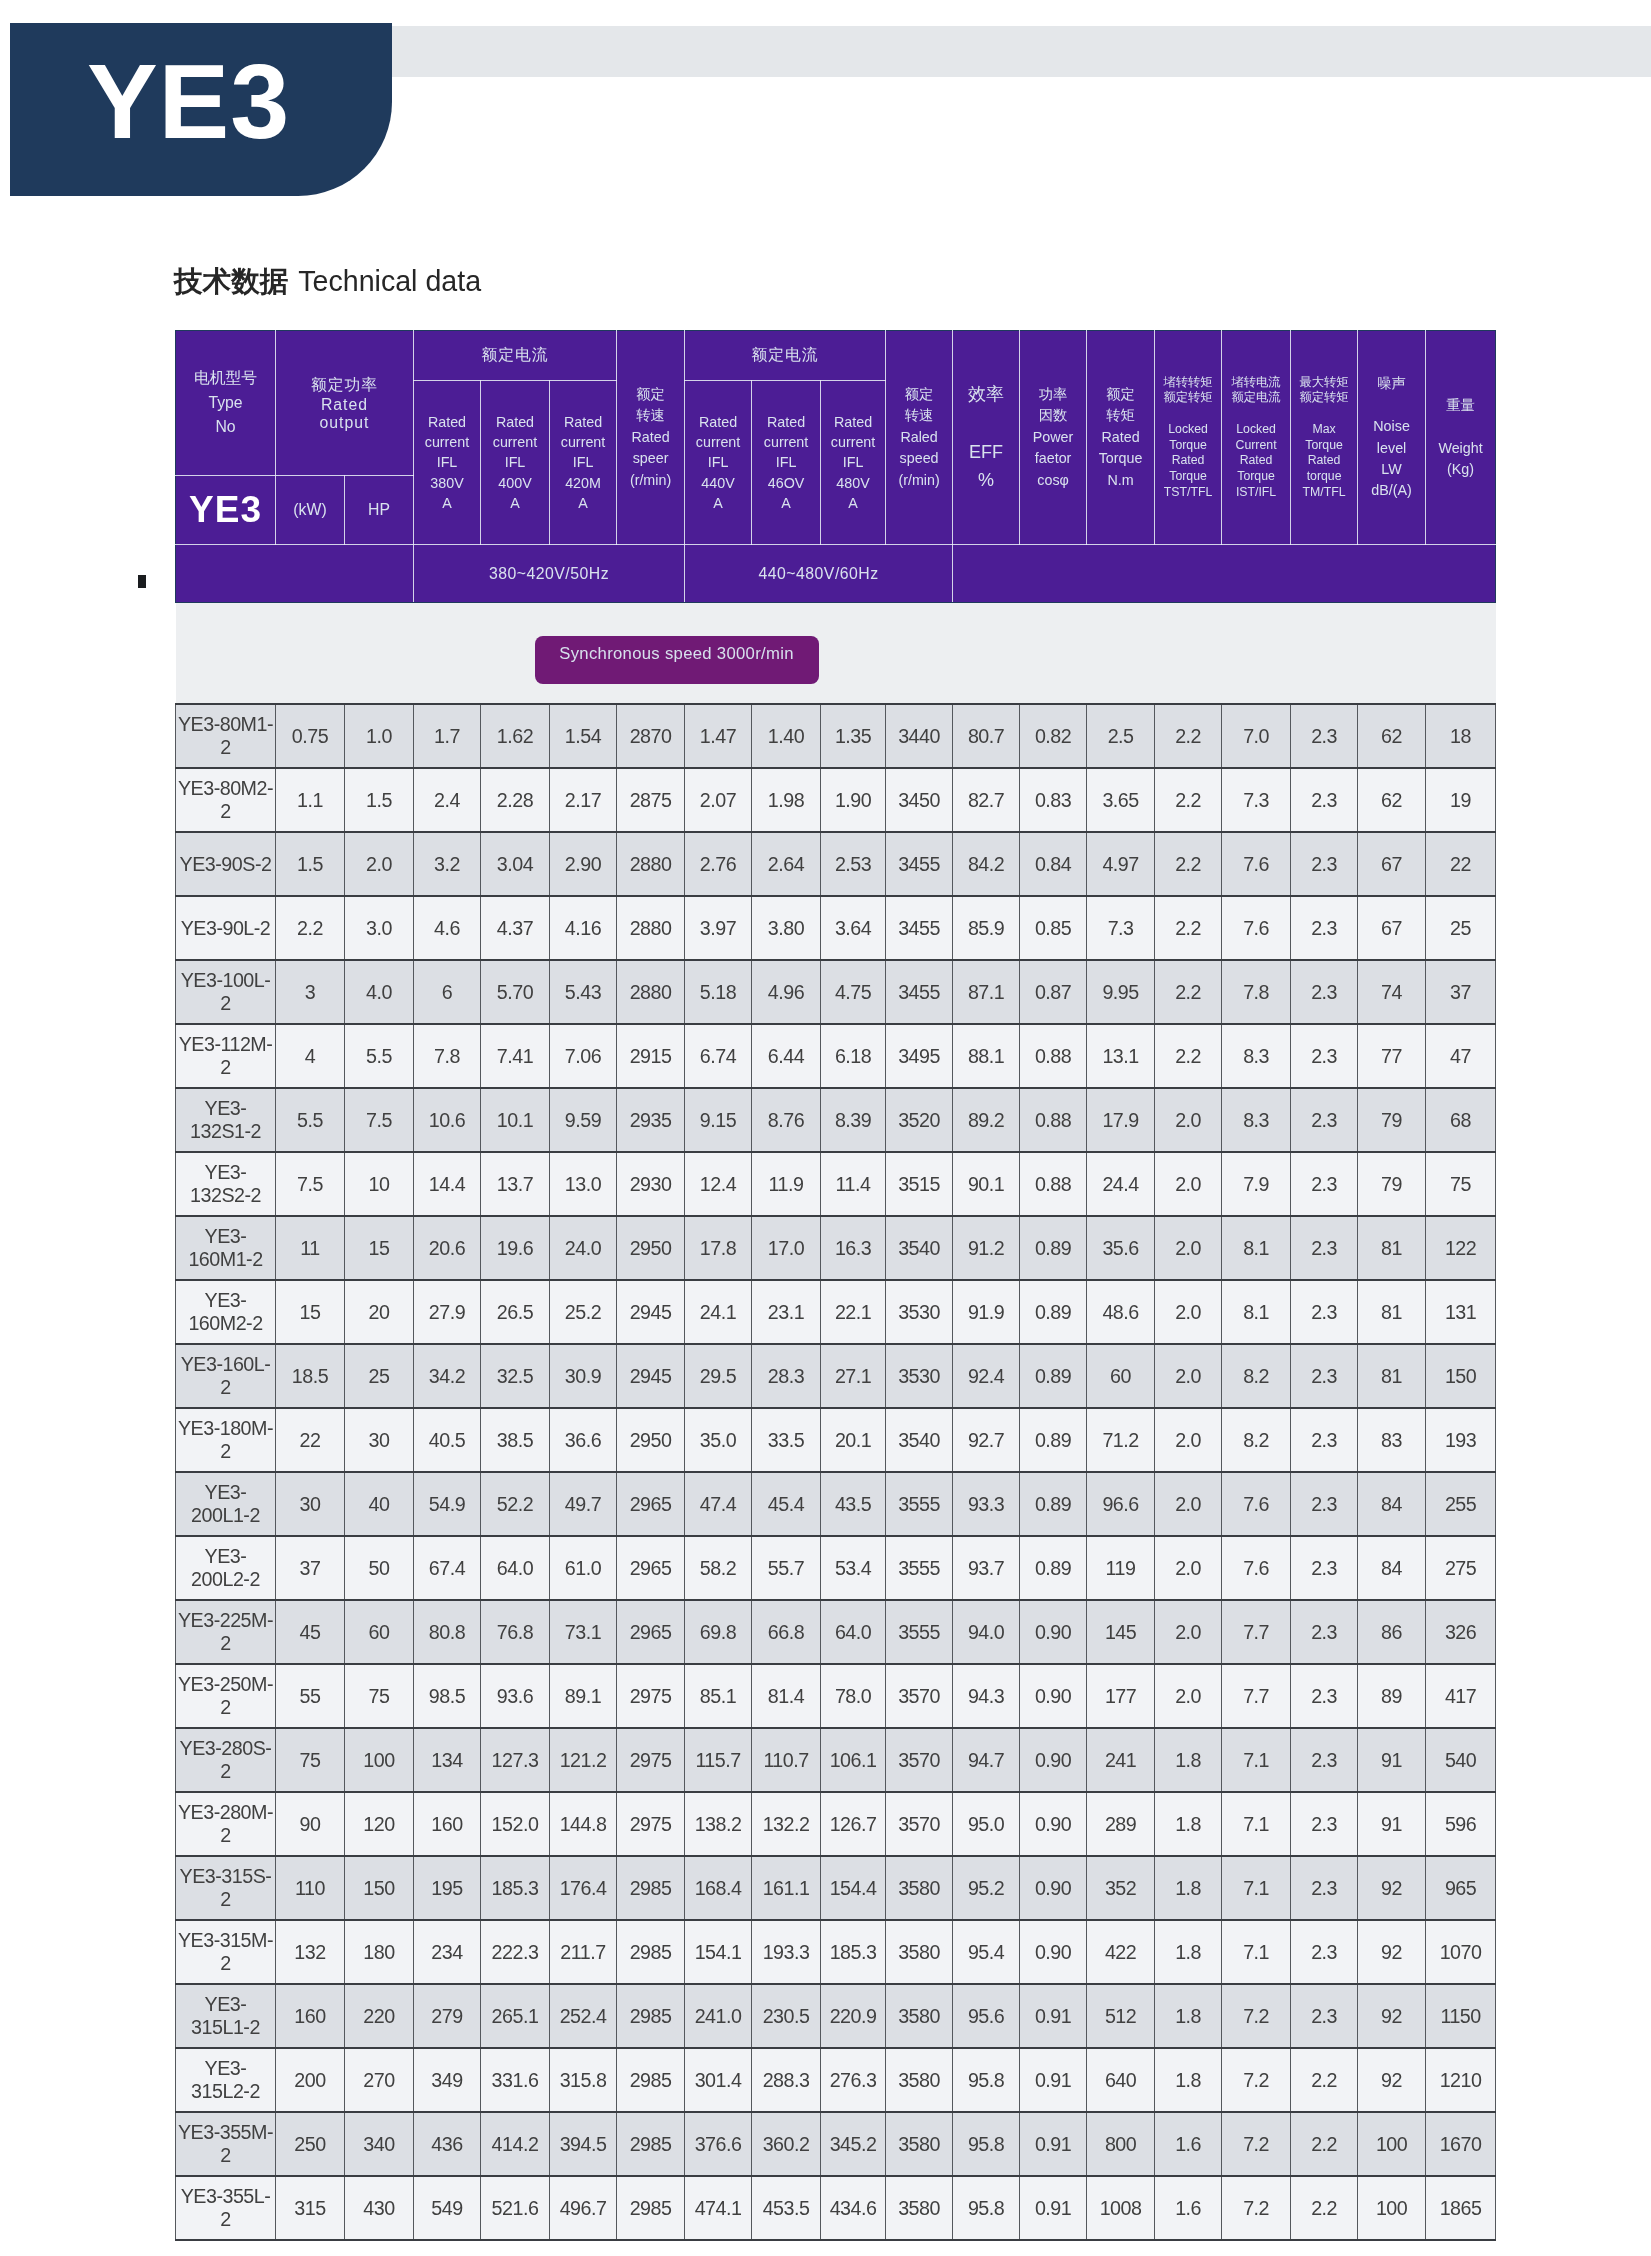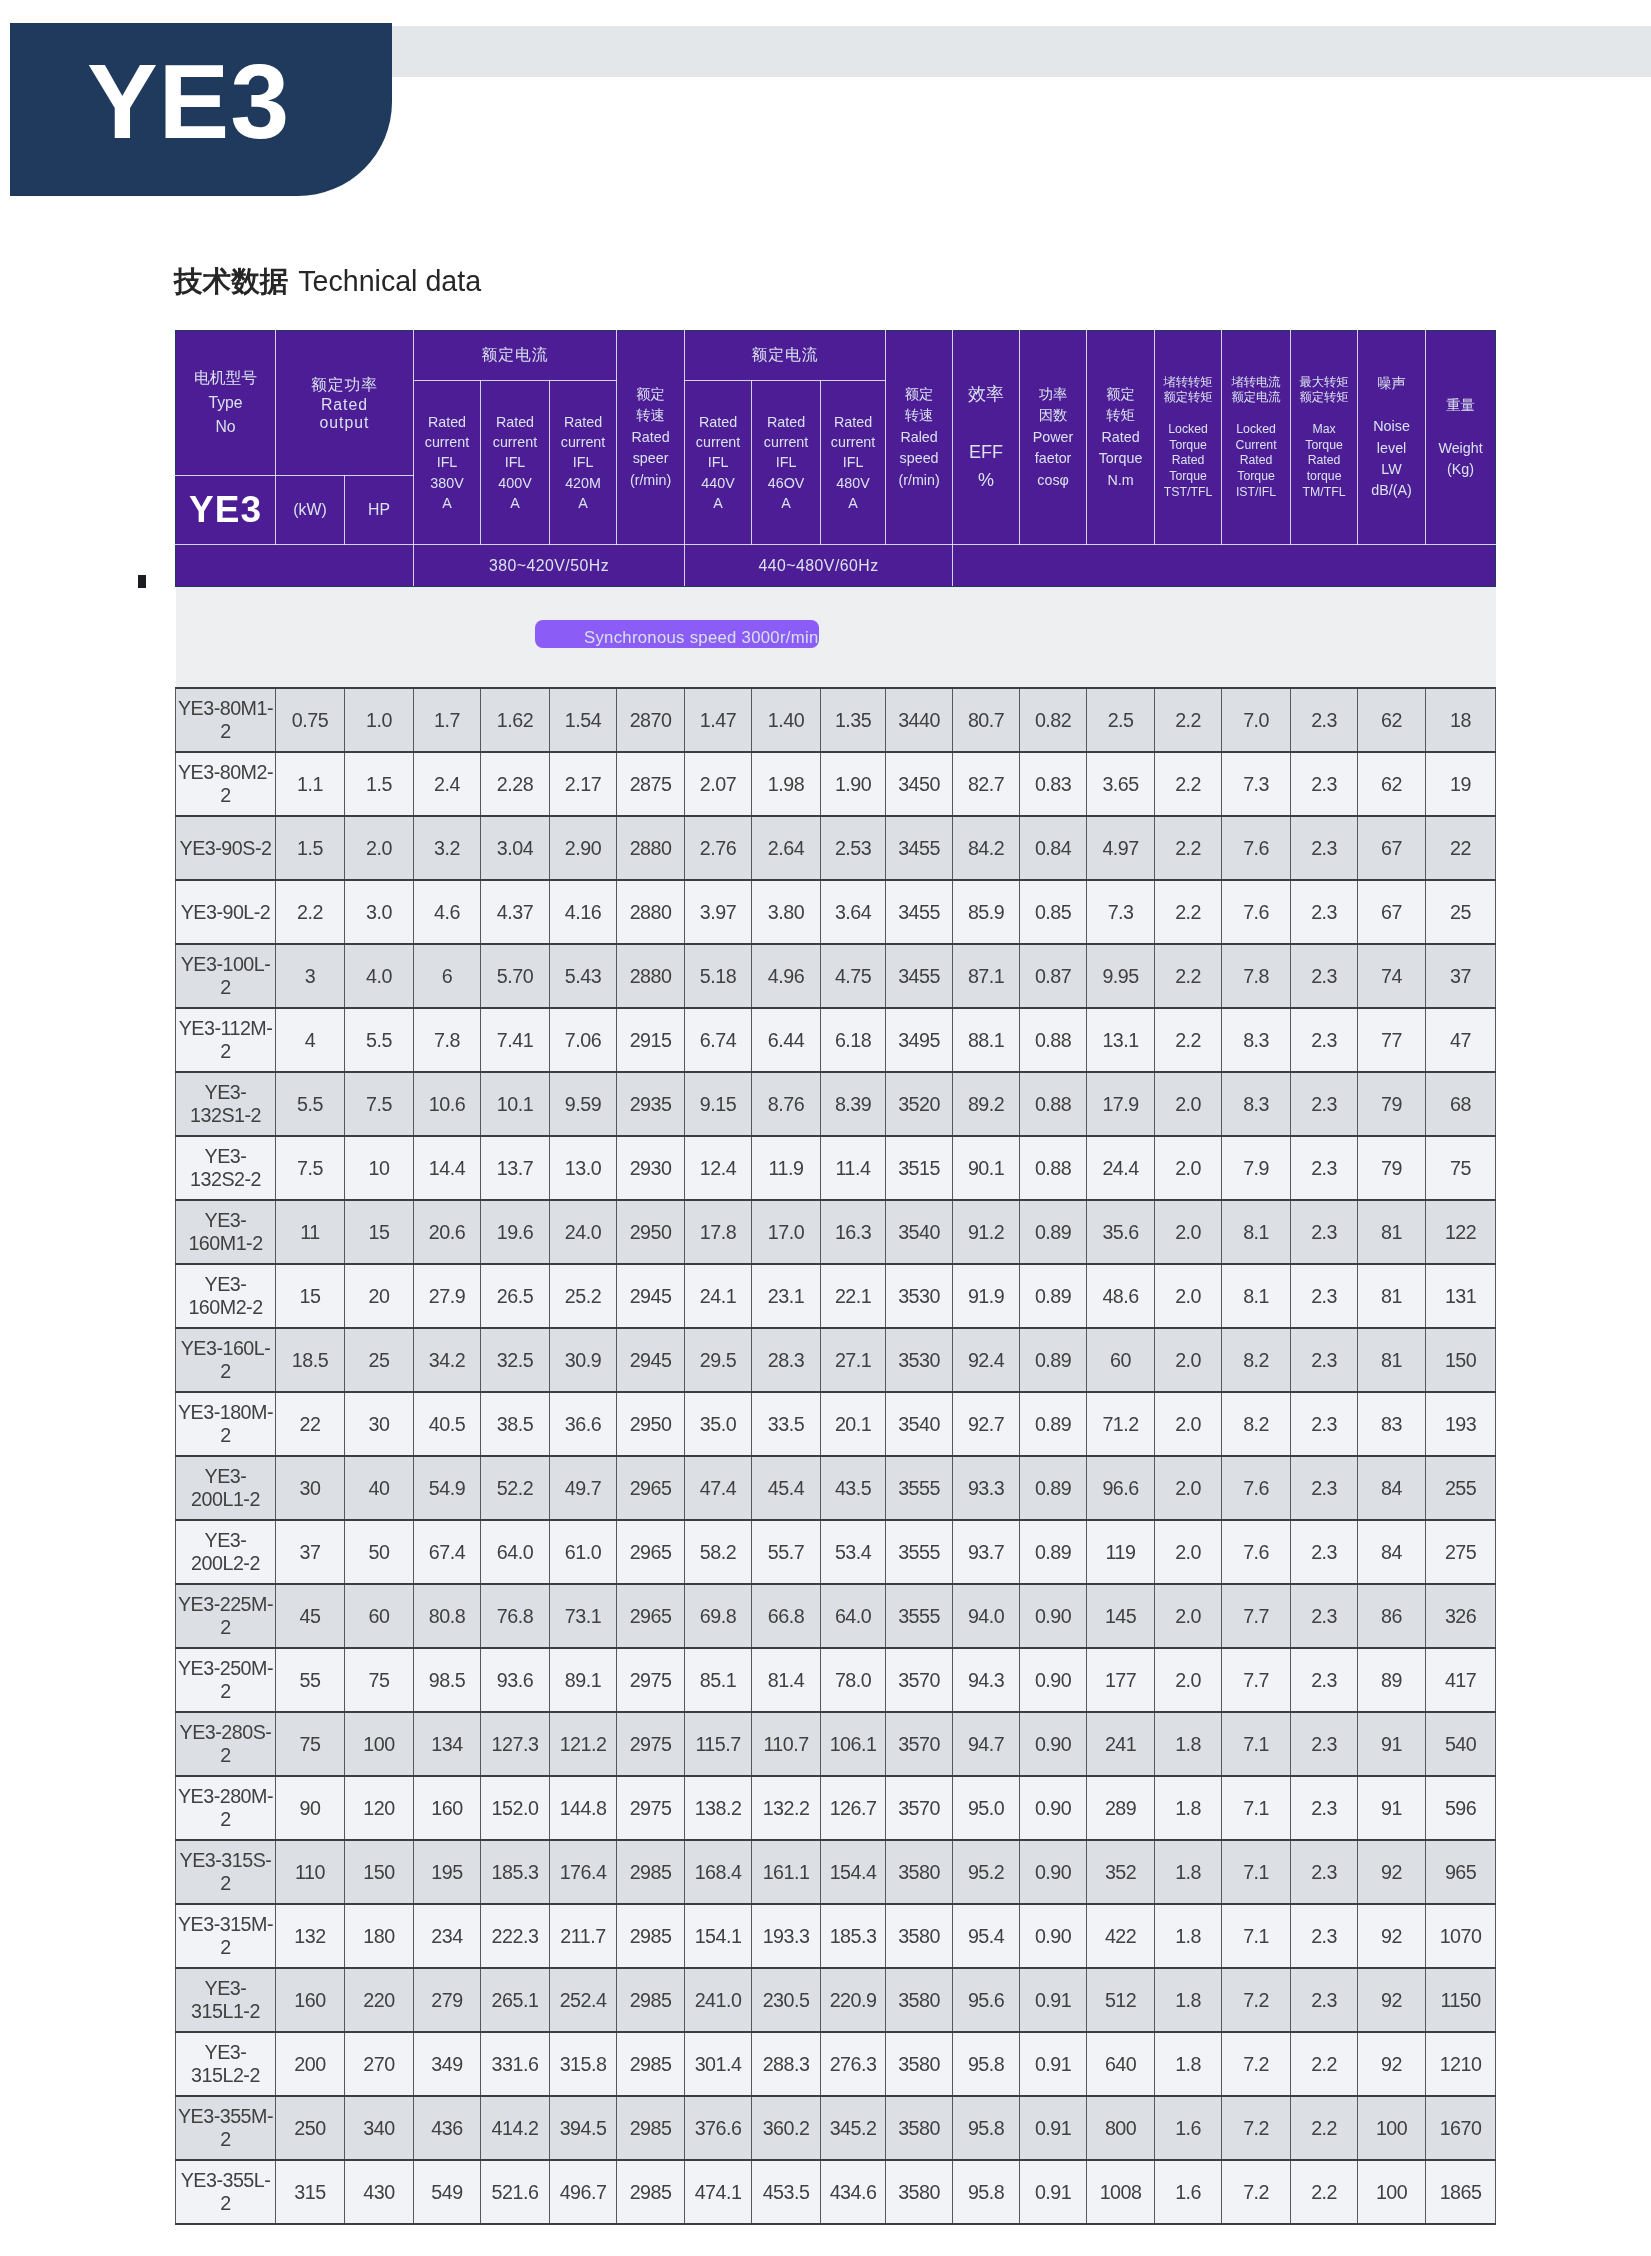--- a/index.html
+++ b/index.html
@@ -17,39 +17,39 @@
   .page-title{position:absolute;left:174px;top:262px;font-size:28.6px;color:#262626;white-space:nowrap;}
   .page-title .zh{font-weight:bold;margin-right:9.9px;}
   
   .tablewrap{position:absolute;left:175px;top:330px;}
   table{border-collapse:collapse;table-layout:fixed;width:1320px;}
   thead th, td.band{
     background:#4c1d95;color:#d9e2ee;font-weight:normal;
     border:1px solid rgba(236,242,248,0.85);
     white-space:pre-line;vertical-align:middle;text-align:center;padding:0;
   }
-  tr.hr1{height:50px;} tr.hr2{height:95px;} tr.hr3{height:69px;} tr.hr4{height:42px;}
+  tr.hr1{height:50px;} tr.hr2{height:95px;} tr.hr3{height:69px;} tr.hr4{height:58px;}
   th.group{font-size:15.8px;letter-spacing:1px;}
   th.sub{font-size:14.3px;line-height:1.42;}
   th.fs15{font-size:18px;line-height:1.6;}
   th.fs14{font-size:14.3px;line-height:1.5;}
   th.fs12{font-size:12.3px;line-height:1.28;}
   th.model-top{font-size:15.8px;line-height:1.55;}
   th.brand{font-size:37px;font-weight:bold;color:#ffffff;letter-spacing:1px;}
   th.kwhp{font-size:15.8px;}
   td.band{font-size:15.8px;letter-spacing:0.5px;}
   
   .no-t{border-top-color:#1f3a5c !important;}
   .no-l{border-left-color:#1f3a5c !important;}
   .no-r{border-right-color:#1f3a5c !important;}
   .no-b{border-bottom-color:#1f3a5c !important;}
   
   tr.gap td{background:#edeff1;border:none;height:100px;vertical-align:top;padding:0;}
-  .pill{margin:32.5px 0 0 359px;width:284px;height:28px;background:#8b5cf6;border-radius:7.9px;
-        color:#d7e1ed;font-size:16.7px;line-height:36px;text-align:right;letter-spacing:0.3px;}
+  .pill{margin:32.5px 0 0 359px;width:284px;height:48px;background:#701a75;border-radius:7.9px;
+        color:#d7e1ed;font-size:16.7px;line-height:36px;text-align:center;letter-spacing:0.3px;}
   
   tbody tr.datarow{height:64px;}
   tbody tr.datarow td{
     border-left:1px solid #55585d;border-right:1px solid #55585d;
     border-top:2px solid #3a3d42;border-bottom:2px solid #3a3d42;
     font-size:19.7px;letter-spacing:-0.5px;color:#404040;text-align:center;vertical-align:middle;padding:0;
   }
   tbody tr.rodd td{background:#dcdfe4;}
   tbody tr.reven td{background:#f2f3f6;}
   tbody td.model-cell{font-size:13.8px;letter-spacing:-0.6px;}

